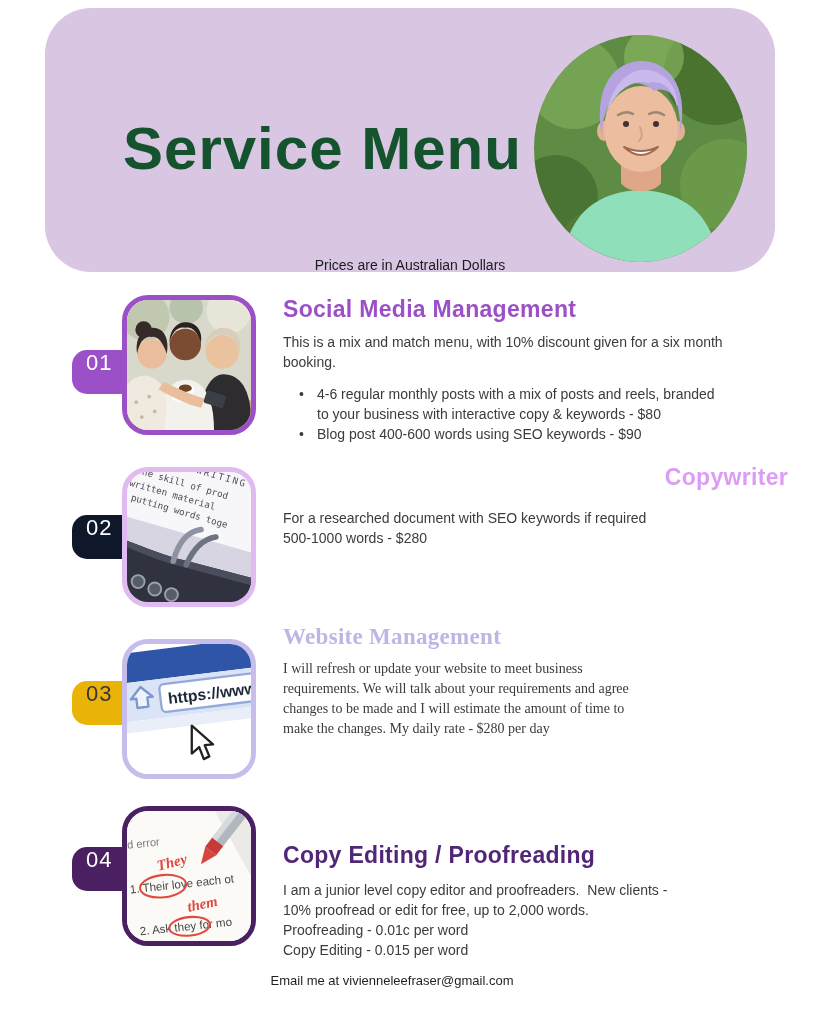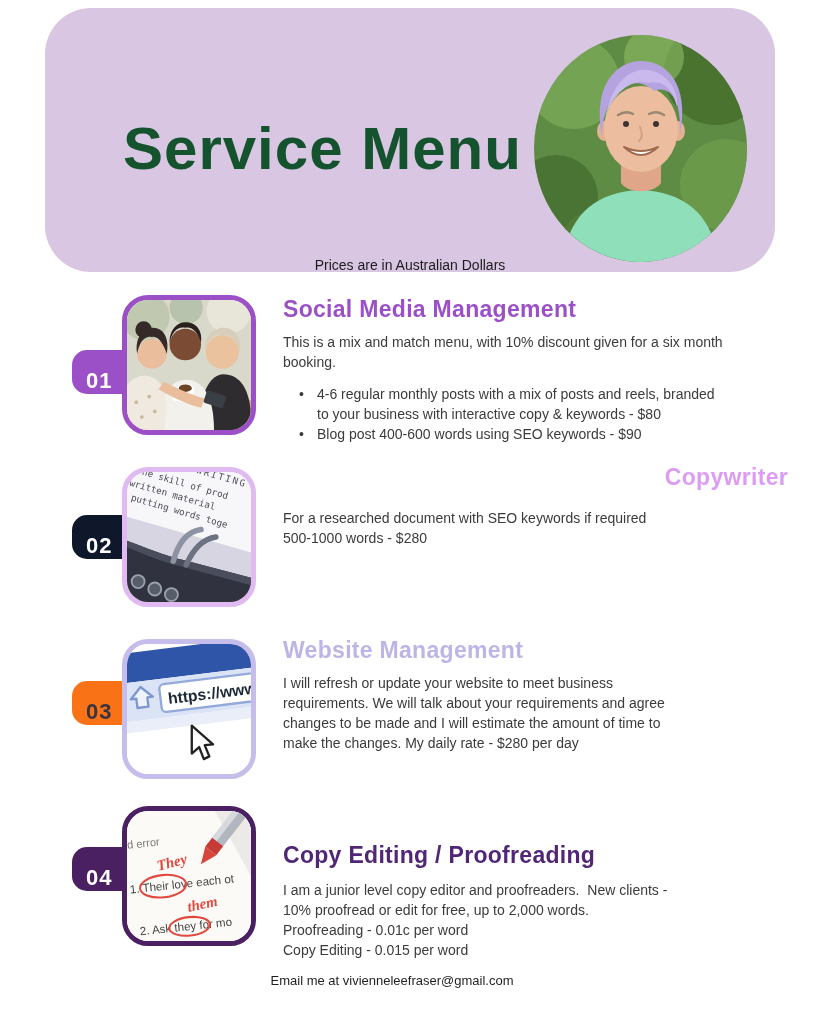--- a/index.html
+++ b/index.html
@@ -26,50 +26,50 @@
   }
   .photo-circle svg { display:block; width:100%; height:100%; }
   
   .svc-img {
     position:absolute; left:122px; width:134px; height:140px; box-sizing:border-box;
     border:5px solid; border-radius:26px; overflow:hidden; background:#fff; z-index:2;
   }
   .svc-img svg { display:block; width:100%; height:100%; }
   .badge {
     position:absolute; left:72px; width:76px; height:44px; border-radius:15px;
-    z-index:1; display:flex; align-items:flex-end; box-sizing:border-box;
-    padding-left:14px; font-size:22px; font-weight:bold; letter-spacing:1px;
+    z-index:1; display:flex; align-items:flex-start; box-sizing:border-box;
+    padding-left:14px; font-size:22px; font-weight:normal; letter-spacing:1px;
   }
   .textcol { position:absolute; left:283px; width:505px; }
   .svc-title { font-size:23px; font-weight:bold; line-height:27px; letter-spacing:0.3px; }
   .svc-body { margin-top:9px; font-size:14px; line-height:20px; color:#3b3b3b; }
   .body-line { white-space:pre-wrap; }
   .bullets { margin-top:12px; }
   .bullet-row { display:flex; font-size:14px; line-height:20px; color:#3b3b3b; }
   .bullet-dot { width:18px; margin-left:16px; flex:none; }
   .bullet-dot::before { content:"\2022"; font-size:14px; }
   
   .s1 .svc-title { color:#9b50c8; }
   .s1.svc-img    { border-color:#9b50c8; }
   .s1.badge      { background:#9b50c8; color:#ffffff; }
   .s2 .svc-title { color:#dd9cf4;text-align:right; }
   .s2.svc-img    { border-color:#e0baf1; }
   .s2.badge      { background:#0f172a; color:#ffffff; }
   .s2 .svc-body  { margin-top:17px; }
   .s3 .svc-title { color:#bdb5e6; }
   .s3.svc-img    { border-color:#c7bdea; }
-  .s3.badge      { background:#f97316; color:#3a3440; }
+  .s3.badge      { background:#eab308; color:#3a3440; }
   .s4 .svc-title { color:#512677; }
   .s4.svc-img    { border-color:#4a2063; }
   .s4.badge      { background:#4a2063; color:#ffffff; }
   .s4 .svc-body  { margin-top:11px; }
   
   .img1 { top:295px; }  .bdg1 { top:350px; }  .txt1 { top:296px; }
   .img2 { top:467px; }  .bdg2 { top:515px; }  .txt2 { top:464px; }
-  .img3 { top:639px; }  .bdg3 { top:681px; }  .txt3 { top:637px; }
+  .img3 { top:639px; }  .bdg3 { top:681px; }  .txt3 { top:623px;font-family:Liberation Serif, serif; }
   .img4 { top:806px; }  .bdg4 { top:847px; }  .txt4 { top:842px; }
   
   .footer {
     position:absolute; left:0; top:973px; width:784px; text-align:center;
     font-size:13px; color:#1f1f1f;
   }
 </style>
 </head>
 <body>
 

